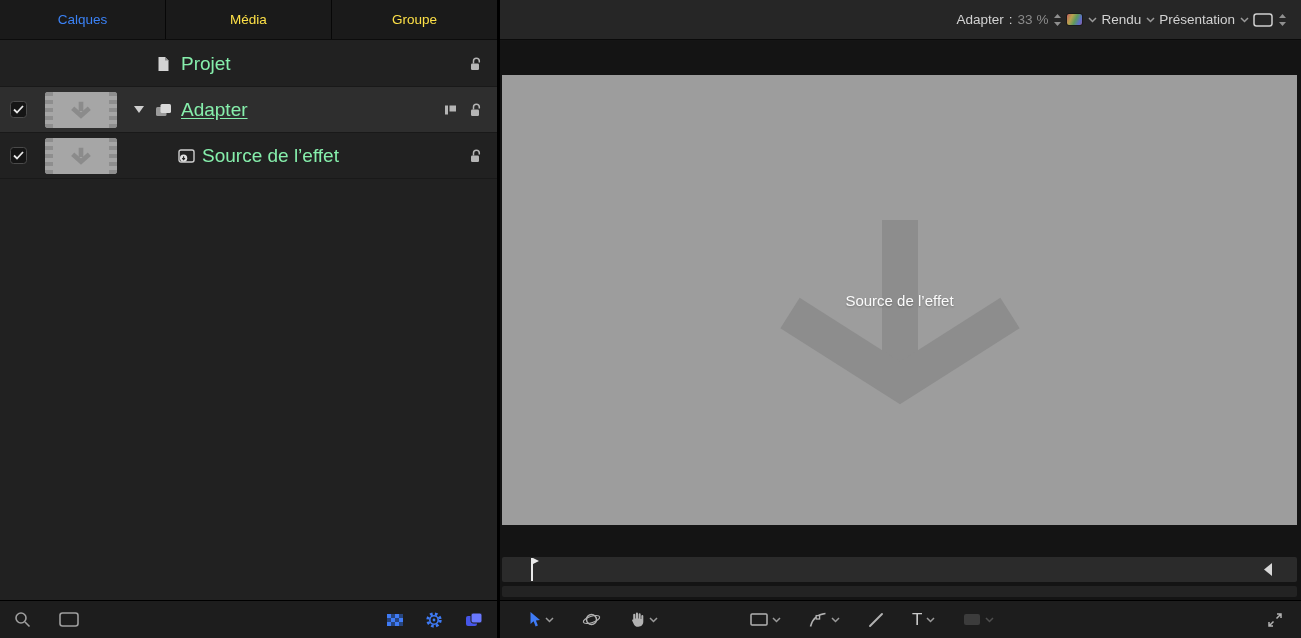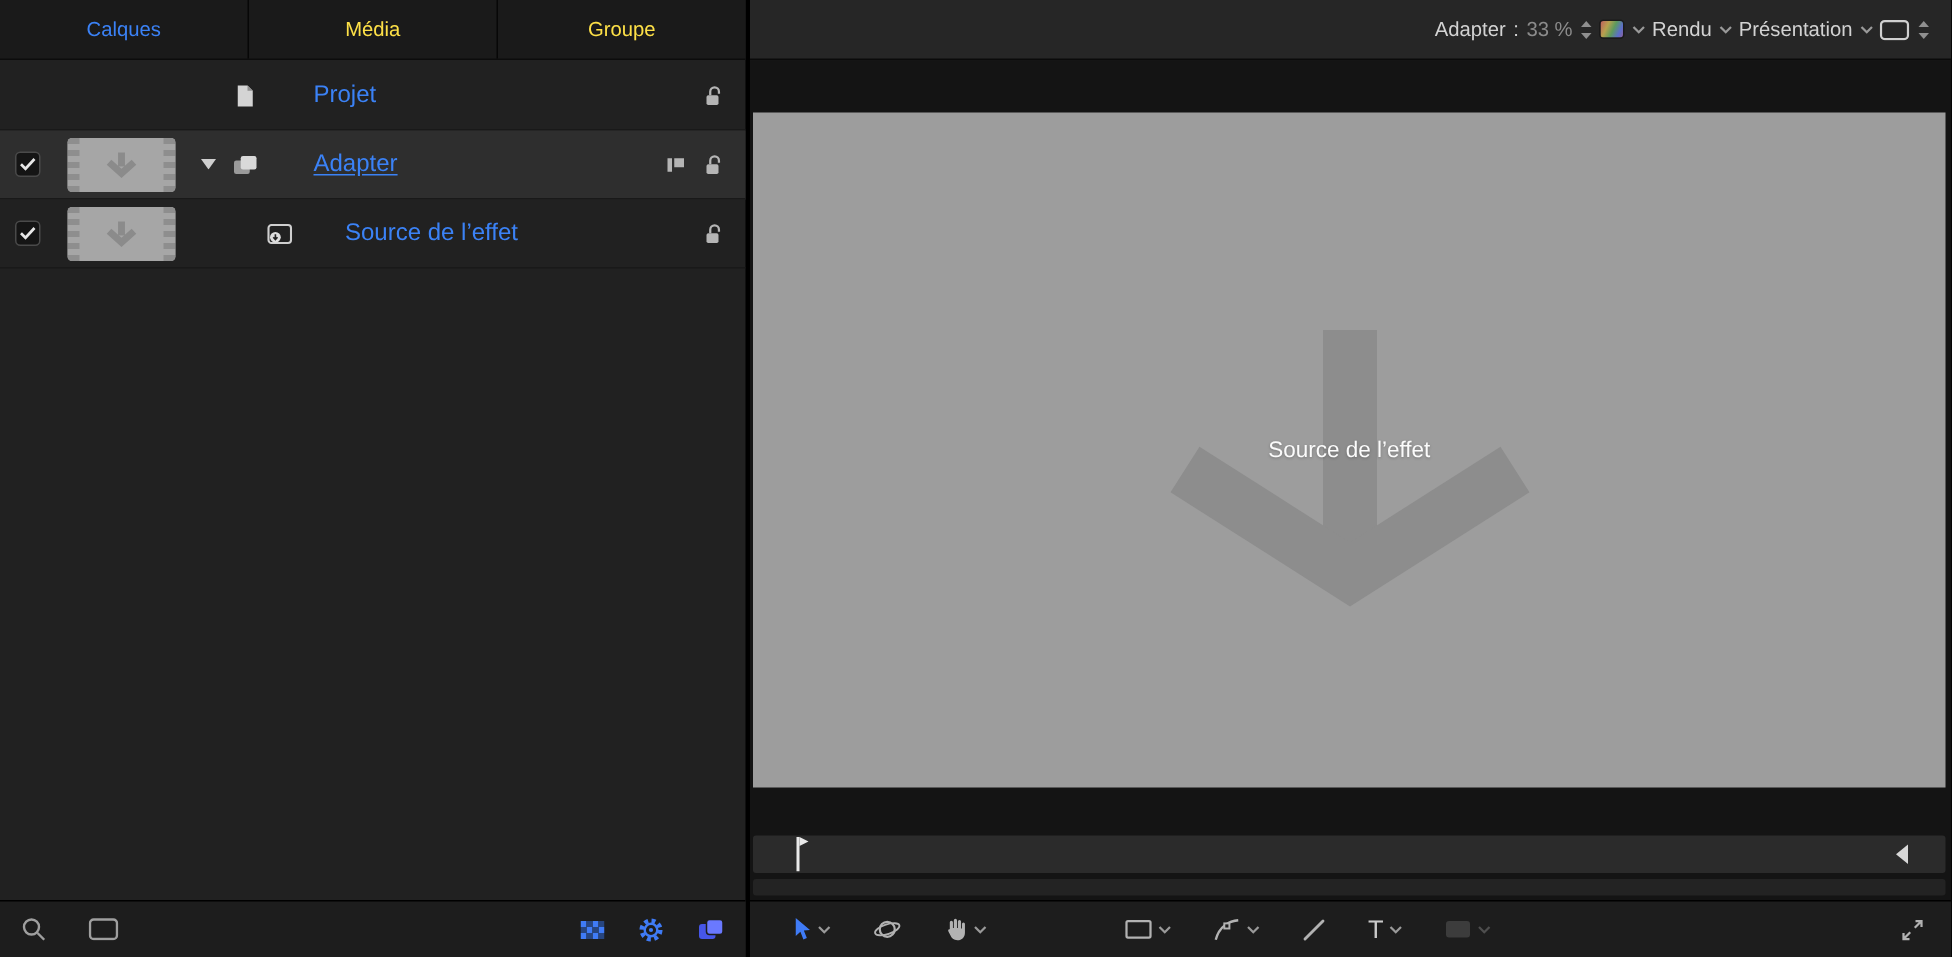--- a/index.html
+++ b/index.html
@@ -21,21 +21,21 @@
   .row.selected { background:#2e2e2e; }
 
   .checkbox { position:absolute; left:10px; top:14px; width:17px; height:17px; background:#151515; border:1px solid #4a4a4a; border-radius:3.5px; display:flex; align-items:center; justify-content:center; }
   .thumb { position:absolute; left:45px; top:5px; width:72px; height:36px; background:#a6a6a6; border-radius:3px; overflow:hidden; }
   .thumb .rail { position:absolute; top:0; bottom:0; width:8px; background:repeating-linear-gradient(to bottom,#8e8e8e 0 4px,#a6a6a6 4px 8px); }
   .rail.left { left:0; } .rail.right { right:0; }
   .thumb svg { position:absolute; left:50%; top:50%; transform:translate(-50%,-50%); }
 
   .disclosure { position:absolute; left:134px; top:19px; line-height:0; }
   .row-icon { position:absolute; top:50%; transform:translateY(-50%); line-height:0; }
-  .label { position:absolute; top:50%; transform:translateY(-50%); color:#3b82f6; font-size:16px; white-space:nowrap;margin-left:28px; }
+  .label { position:absolute; top:50%; transform:translateY(-50%); color:#86efac; font-size:19px; white-space:nowrap; }
   .label.underlined { text-decoration:underline; text-underline-offset:2px; }
 
   .lock { position:absolute; right:14px; top:50%; transform:translateY(-50%); line-height:0; }
   .badge2d { position:absolute; right:40px; top:50%; transform:translateY(-50%); line-height:0; }
 
   .left-toolbar { position:absolute; bottom:0; left:0; right:0; height:38px; background:#1d1d1d; border-top:1px solid #000; display:flex; align-items:center; padding:0 14px; }
   .lt-icon { line-height:0; cursor:default; }
   .lt-preview { margin-left:28px; }
   .lt-right { margin-left:auto; display:flex; align-items:center; gap:22px; }
 

